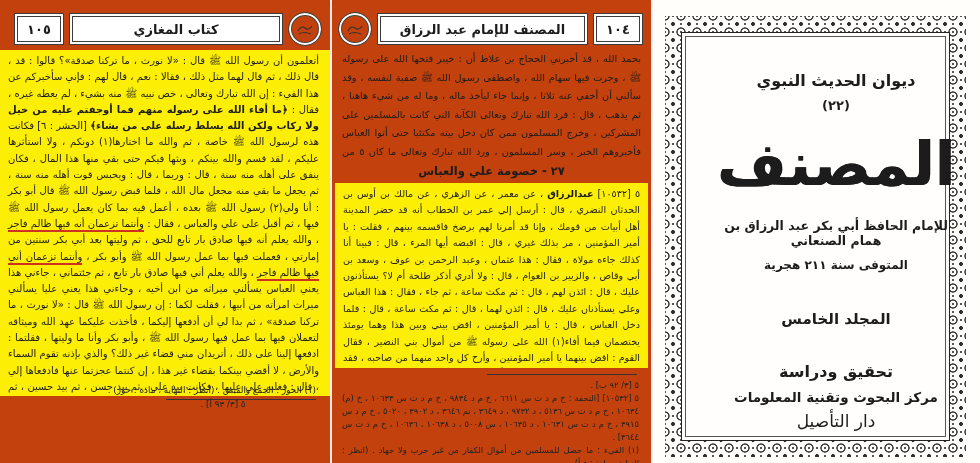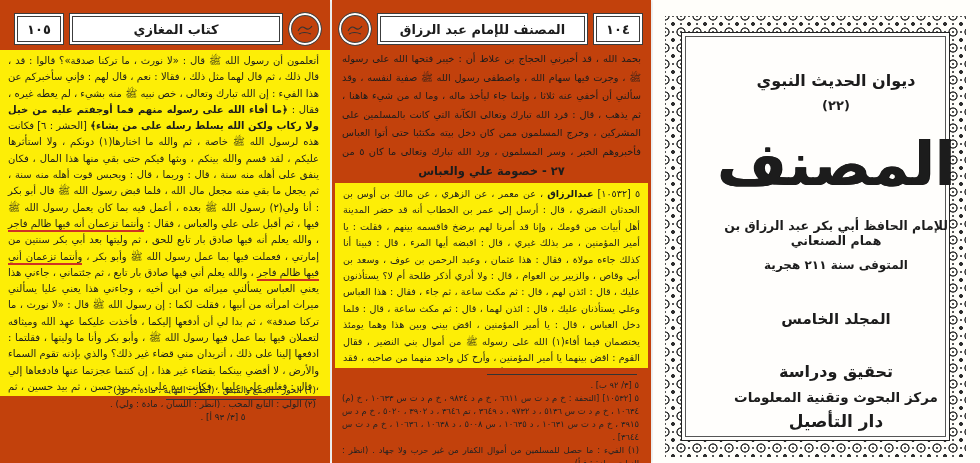--- a/index.html
+++ b/index.html
@@ -78,21 +78,21 @@
     display:flex;flex-direction:column;align-items:center;direction:rtl;text-align:center;padding-left:41px;
   }
   .series-title{margin-top:38px;font-size:16px;font-weight:bold;letter-spacing:.5px;}
   .series-number{margin-top:8px;font-size:13px;font-weight:bold;}
   .main-title{margin-top:14px;font-size:60px;font-weight:bold;line-height:1.25;text-shadow:.6px 0 0 #111;}
   .author-line{margin-top:16px;font-size:12.5px;font-weight:bold;}
   .death-line{margin-top:10px;font-size:12px;font-weight:bold;}
   .volume-line{margin-top:38px;font-size:15px;font-weight:bold;}
   .tahqiq-label{margin-top:34px;font-size:16px;font-weight:bold;}
   .research-center{margin-top:8px;font-size:13.5px;font-weight:bold;}
-  .publisher-name{margin-top:6px;font-size:17px;font-weight:bold;}
+  .publisher-name{margin-top:6px;font-size:17px;font-weight:normal;}
 </style>
 </head>
 <body>
 
 <div class="page" id="left-page">
   <div class="page-header">
     <div class="hdr-box hdr-num">١٠٥</div>
     <div class="hdr-box hdr-title">كتاب المغازي</div>
     <div class="hdr-seal">
       <svg viewBox="0 0 20 20">
@@ -101,21 +101,20 @@
     </div>
   </div>
 
   <div class="rtl-just highlight" id="left-body">
     <span>أتعلمون أن رسول الله ﷺ قال : «لا نورث ، ما تركنا صدقة»؟ قالوا : قد ، قال ذلك ، ثم قال لهما مثل ذلك ، فقالا : نعم ، قال لهم : فإني سأخبركم عن هذا الفيء : إن الله تبارك وتعالى ، خص نبيه ﷺ منه بشيء ، لم يعطه غيره ، فقال : </span><span class="seg-bold">﴿ما أفاء الله على رسوله منهم فما أوجفتم عليه من خيل ولا ركاب ولكن الله يسلط رسله على من يشاء﴾</span><span> [الحشر : ٦] فكانت هذه لرسول الله ﷺ خاصة ، ثم والله ما اختارها(١) دونكم ، ولا استأثرها عليكم ، لقد قسم والله بينكم ، وبثها فيكم حتى بقي منها هذا المال ، فكان ينفق على أهله منه سنة ، قال : وربما ، قال : ويحبس قوت أهله منه سنة ، ثم يجعل ما بقي منه مجعل مال الله ، فلما قبض رسول الله ﷺ قال أبو بكر : أنا ولي(٢) رسول الله ﷺ بعده ، أعمل فيه بما كان يعمل رسول الله ﷺ فيها ، ثم أقبل على علي والعباس ، فقال : </span><span class="seg-underline">وأنتما تزعمان أنه فيها ظالم فاجر</span><span> ، والله يعلم أنه فيها صادق بار تابع للحق ، ثم وليتها بعد أبي بكر سنتين من إمارتي ، فعملت فيها بما عمل رسول الله ﷺ وأبو بكر ، </span><span class="seg-underline">وأنتما تزعمان أني فيها ظالم فاجر</span><span> ، والله يعلم أني فيها صادق بار تابع ، ثم جئتماني ، جاءني هذا يعني العباس يسألني ميراثه من ابن أخيه ، وجاءني هذا يعني عليا يسألني ميراث امرأته من أبيها ، فقلت لكما : إن رسول الله ﷺ قال : «لا نورث ، ما تركنا صدقة» ، ثم بدا لي أن أدفعها إليكما ، فأخذت عليكما عهد الله وميثاقه لتعملان فيها بما عمل فيها رسول الله ﷺ ، وأبو بكر وأنا ما وليتها ، فقلتما : ادفعها إلينا على ذلك ، أتريدان مني قضاء غير ذلك؟ والذي بإذنه تقوم السماء والأرض ، لا أقضي بينكما بقضاء غير هذا ، إن كنتما عجزتما عنها فادفعاها إلي ، قال : فغلبه علي عليها ، فكانت بيد علي ، ثم بيد حسن ، ثم بيد حسين ، ثم بيد علي بن حسين ، ثم بيد حسن بن حسن ، ثم بيد زيد بن حسن ، قال معمر : ثم بيد </span>
   </div>
 
   <div id="left-fn-sep"></div>
   <div class="footnotes" id="left-footnotes">
     <div>(١) الحوز : الجمع والقبض . (انظر : النهاية ، مادة : حوز) .</div>
-    <div>(٢) الولي : التابع المحب . (انظر : اللسان ، مادة : ولي) .</div>
     <div class="fn-folio">٥ [٣/ ٩٣ أ] .</div>
   </div>
 </div>
 
 <div class="page" id="middle-page">
   <div class="page-header">
     <div class="hdr-seal">
       <svg viewBox="0 0 20 20">
           <path d="M3 12 q3 -6 7 -3 q4 3 7 -2 M4 15 q5 -3 12 0" fill="none" stroke="#333" stroke-width="1.1"></path>
         </svg>

